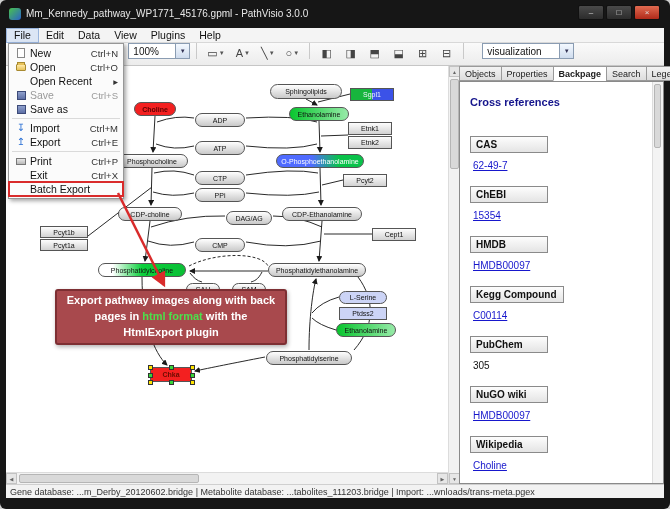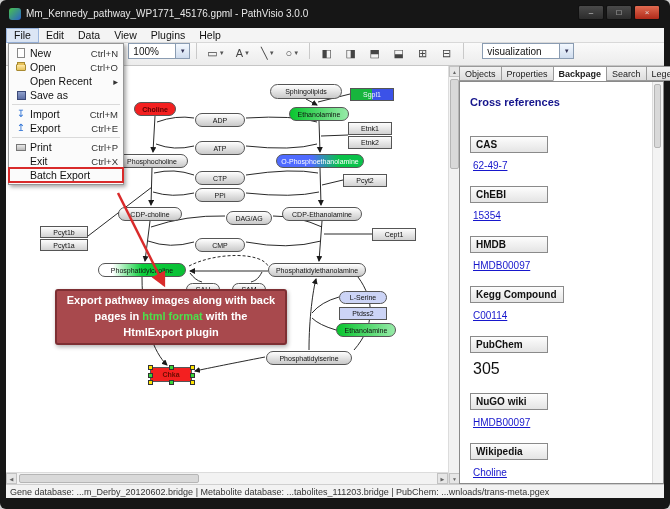--- a/index.html
+++ b/index.html
@@ -67,21 +67,21 @@
   .tab:last-child { border-right:1px solid #999; }
   .tab.active { background:#fff; font-weight:bold; border-bottom:1px solid #fff; }
   .panel-content { position:absolute; left:0; top:15px; right:0; bottom:0; background:#fff;
     border:1px solid #8a8a8a; box-sizing:border-box; overflow:hidden; }
   .panel-scroll { position:absolute; right:0; top:0; bottom:0; width:10px; background:#f3f3f3; border-left:1px solid #ddd; }
   .bp-heading { margin:14px 0 26px 10px; font-size:11px; font-weight:bold; color:#14148c; }
   .bp-section { margin:0 0 13px 10px; }
   .bp-box { display:inline-block; min-width:78px; padding:2px 6px 2px 5px; font-size:10px; font-weight:bold; color:#111;
     background:linear-gradient(#fdfdfd,#e4e4e4); border:1px solid #8a8a8a; box-sizing:border-box; }
   .bp-link { display:block; margin:7px 0 0 3px; font-size:10px; color:#1717cc; text-decoration:underline; width:max-content; }
-  .bp-value { display:block; margin:7px 0 12px 3px; font-size:16px; color:#111; width:max-content; }
+  .bp-value { display:block; margin:7px 0 12px 3px; font-size:10px; color:#111; width:max-content; }
 
   
   .statusbar { position:absolute; left:0; top:456px; width:100%; height:14px; background:#f2f2f2;
     border-top:1px solid #cfcfcf; font-size:9px; color:#333; line-height:14px; padding-left:4px; box-sizing:border-box;
     white-space:nowrap; overflow:hidden; }
 
   
   .filemenu { position:absolute; left:8px; top:43px; width:114px; background:#fbfbfb;
     border:1px solid #979797; box-shadow:2px 2px 4px rgba(0,0,0,.35); padding:2px 0; z-index:40; }
   .menu-row { position:relative; height:14px; display:flex; align-items:center; font-size:10.5px; color:#111; padding:0 5px 0 5px; }
@@ -294,21 +294,21 @@
               <div class="bp-section"><div class="bp-box">Wikipedia</div><a class="bp-link" href="#">Choline</a></div>
             </div>
 
           <div class="panel-scroll">
             <div class="sb-thumb" style="left:1px;top:2px;width:7px;height:64px"></div>
           </div>
         </div>
       </div>
     </div>
 
-    <div class="statusbar">Gene database: ...m_Derby_20120602.bridge | Metabolite database: ...tabolites_111203.bridge | PubChem: ...wnloads/trans-meta.pgex</div>
+    <div class="statusbar">Gene database: ...m_Derby_20120602.bridge | Metabolite database: ...tabolites_111203.bridge | Import: ...wnloads/trans-meta.pgex</div>
   </div>
 
   <div class="filemenu" id="filemenu">
       <div class="menu-row">
         <span class="mi">
           <span class="ico ico-page"></span>
         </span>
         <span class="lbl">New</span>
         <span class="sc">Ctrl+N</span>
       </div>
@@ -316,20 +316,27 @@
         <span class="mi">
           <span class="ico ico-folder"></span>
         </span>
         <span class="lbl">Open</span>
         <span class="sc">Ctrl+O</span>
       </div>
       <div class="menu-row">
         <span class="mi"></span>
         <span class="lbl">Open Recent</span>
         <span class="sc">▸</span>
+      </div>
+      <div class="menu-row disabled">
+        <span class="mi">
+          <span class="ico ico-floppy"></span>
+        </span>
+        <span class="lbl">Save</span>
+        <span class="sc">Ctrl+S</span>
       </div>
       <div class="menu-row">
         <span class="mi">
           <span class="ico ico-floppy"></span>
         </span>
         <span class="lbl">Save as</span>
         <span class="sc"></span>
       </div>
       <div class="menu-sep"></div>
       <div class="menu-row">

